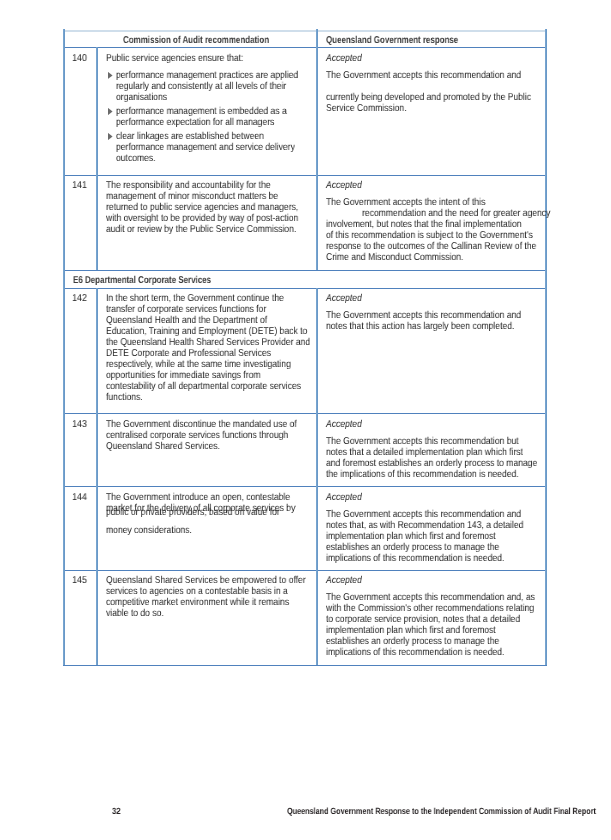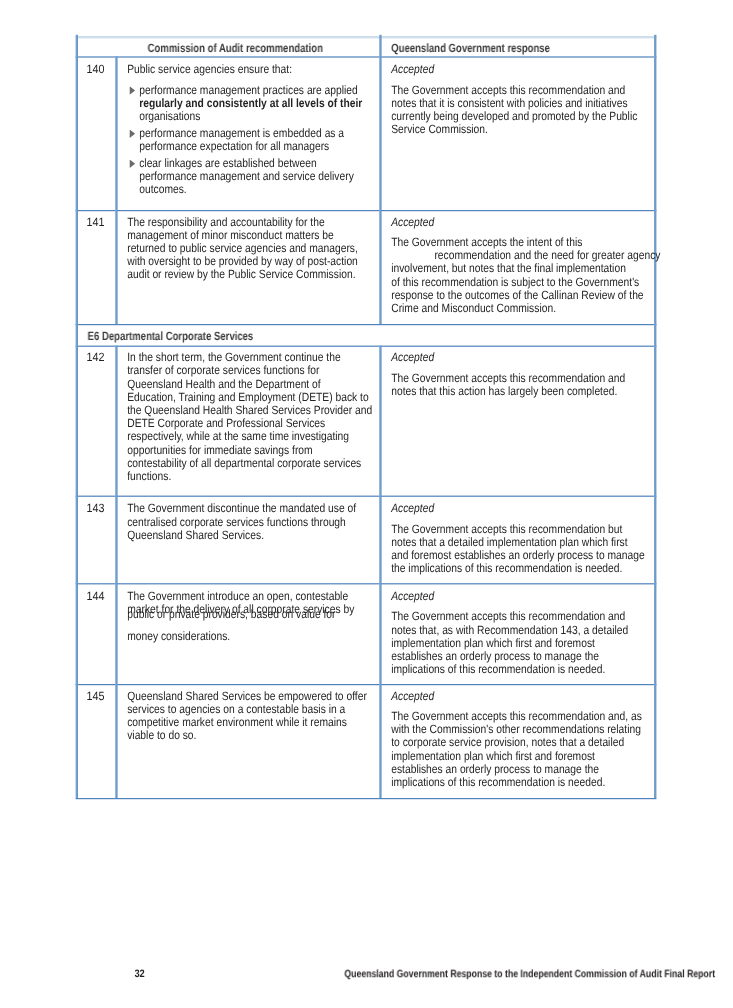--- a/index.html
+++ b/index.html
@@ -66,21 +66,21 @@
       <div class="cellbox" style="left: 33.1px; top: 18px; width: 219.5px; height: 127.5px;"></div>
       <div class="cellbox" style="left: 252.6px; top: 18px; width: 229.4px; height: 127.5px;"></div>
       <div class="num" style="left: 0px; top: 23.5px;"><span class="sx" style="transform: scaleX(0.9); display: inline-block;">140</span></div>
       <div class="ln" style="left: 43px; top: 23.5px;">
         <span class="sx" style="transform: scaleX(0.858);">Public service agencies ensure that:</span>
       </div>
       <div class="bul" style="left: 44.4px; top: 42.7px;"></div>
       <div class="ln" style="left: 53px; top: 40.55px;">
         <span class="sx" style="transform: scaleX(0.858);">performance management practices are applied</span>
       </div>
-      <div class="ln" style="left: 53px; top: 51.6px; font-weight: bold;">
+      <div class="ln" style="left: 53px; top: 51.6px;">
         <span class="sx" style="transform: scaleX(0.858);">regularly and consistently at all levels of their</span>
       </div>
       <div class="ln" style="left: 53px; top: 62.65px;">
         <span class="sx" style="transform: scaleX(0.858);">organisations</span>
       </div>
       <div class="bul" style="left: 44.4px; top: 78.75px;"></div>
       <div class="ln" style="left: 53px; top: 76.6px;">
         <span class="sx" style="transform: scaleX(0.858);">performance management is embedded as a</span>
       </div>
       <div class="ln" style="left: 53px; top: 87.65px;">
@@ -94,23 +94,20 @@
         <span class="sx" style="transform: scaleX(0.858);">performance management and service delivery</span>
       </div>
       <div class="ln" style="left: 53px; top: 123.7px;">
         <span class="sx" style="transform: scaleX(0.858);">outcomes.</span>
       </div>
       <div class="ln it" style="left: 262.4px; top: 23.5px;">
         <span class="sx" style="transform: scaleX(0.858);">Accepted</span>
       </div>
       <div class="ln" style="left: 262.4px; top: 40.55px;">
         <span class="sx" style="transform: scaleX(0.858);">The Government accepts this recommendation and</span>
-      </div>
-      <div class="ln" style="left: 262.4px; top: 51.6px;">
-        <span class="sx" style="transform: scaleX(0.858);">notes that it is consistent with policies and initiatives</span>
       </div>
       <div class="ln" style="left: 262.4px; top: 62.65px;">
         <span class="sx" style="transform: scaleX(0.858);">currently being developed and promoted by the Public</span>
       </div>
       <div class="ln" style="left: 262.4px; top: 73.7px;">
         <span class="sx" style="transform: scaleX(0.858);">Service Commission.</span>
       </div>
       <div class="cellbox" style="left: 0px; top: 145.5px; width: 33.1px; height: 95.5px;"></div>
       <div class="cellbox" style="left: 33.1px; top: 145.5px; width: 219.5px; height: 95.5px;"></div>
       <div class="cellbox" style="left: 252.6px; top: 145.5px; width: 229.4px; height: 95.5px;"></div>

